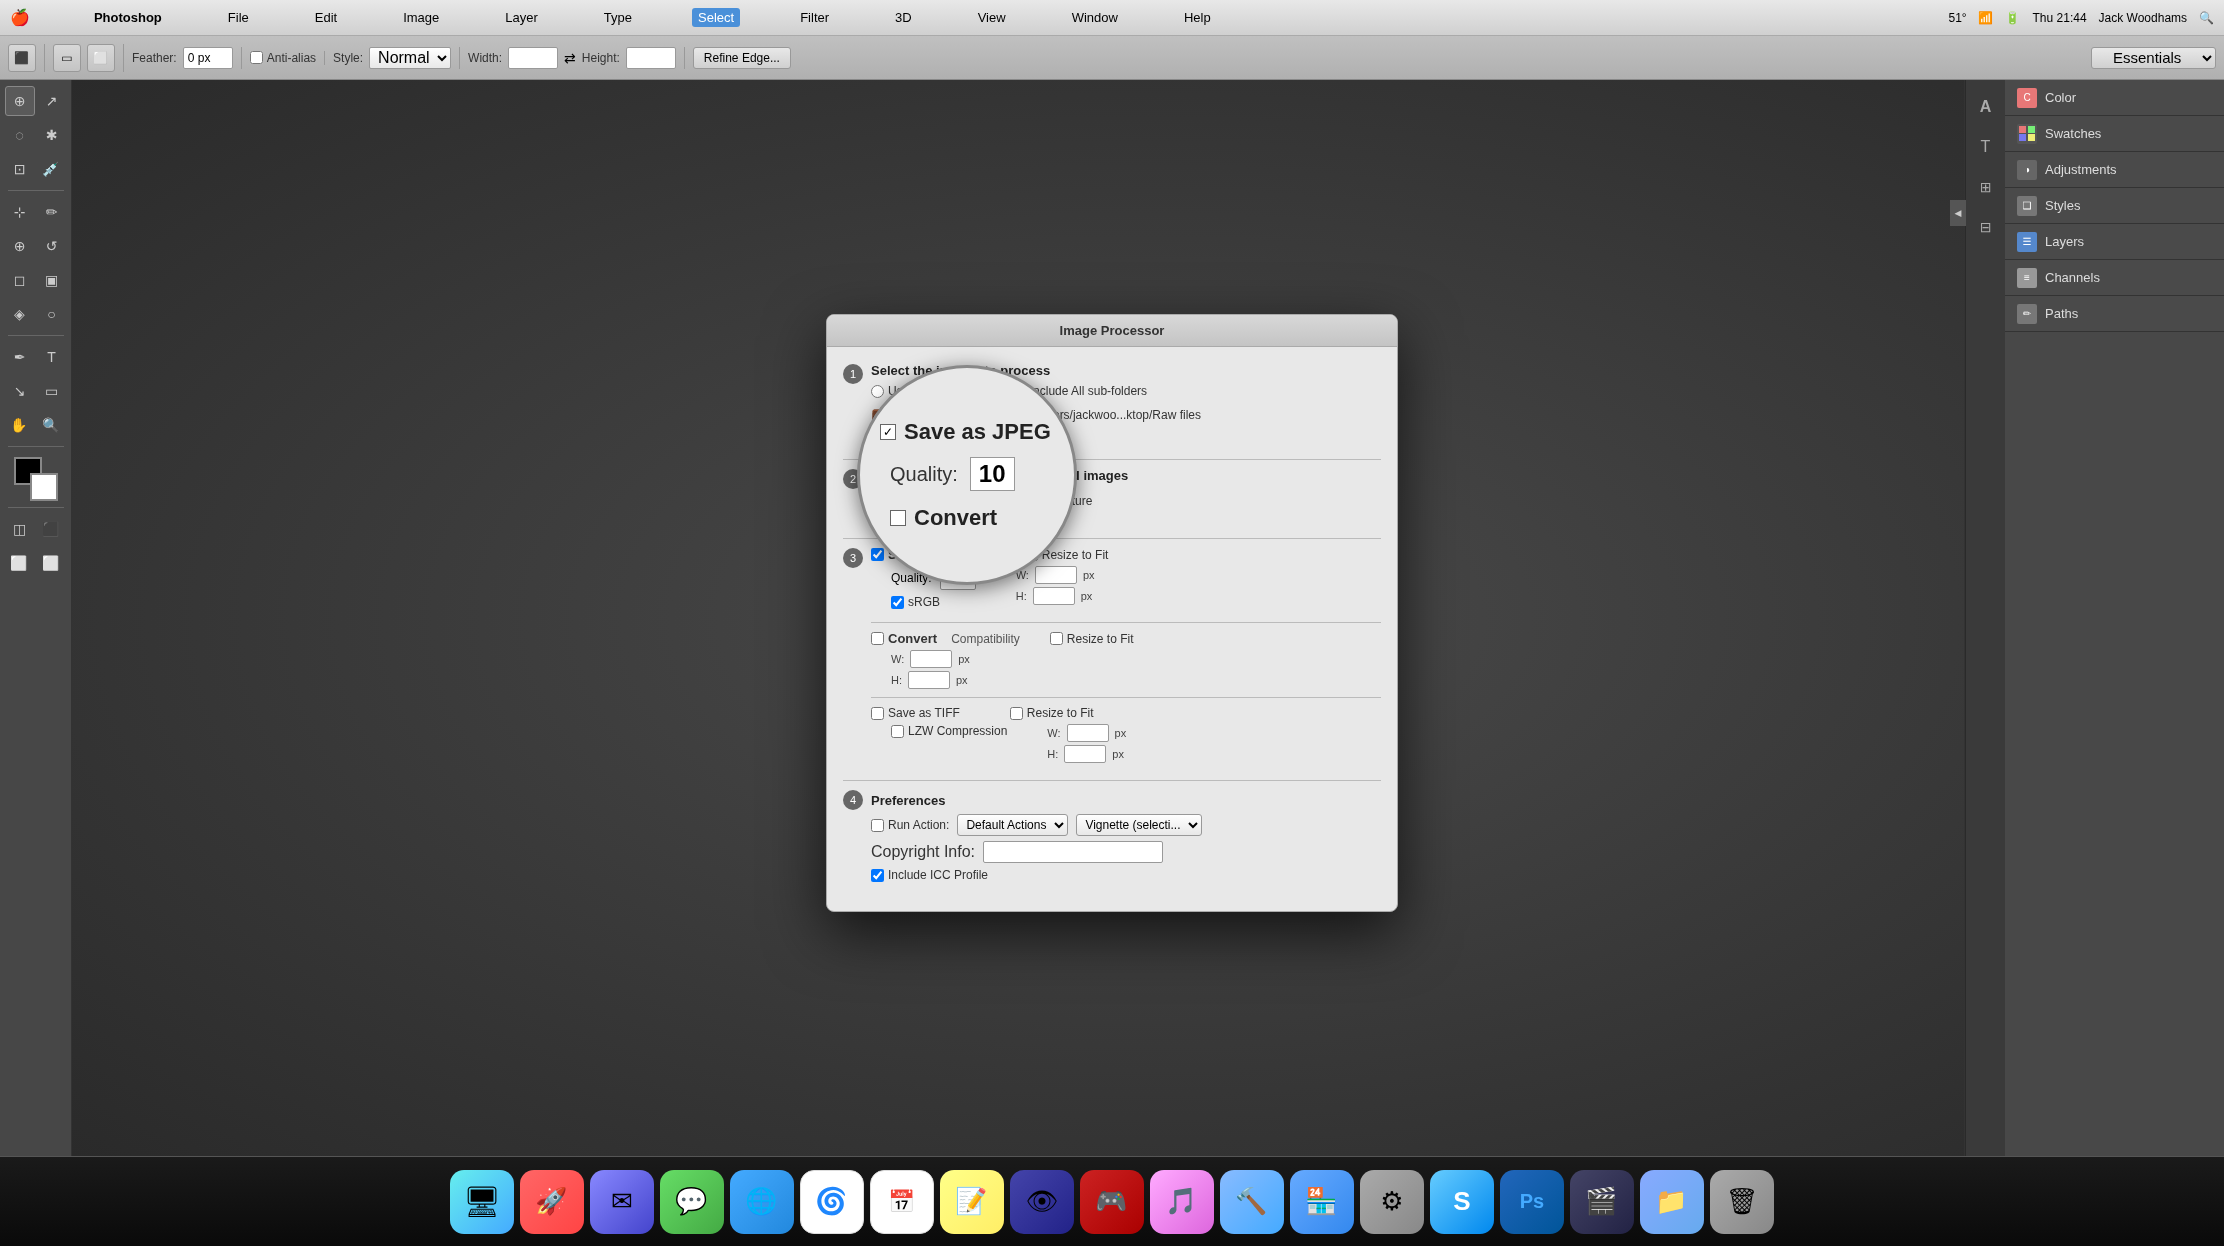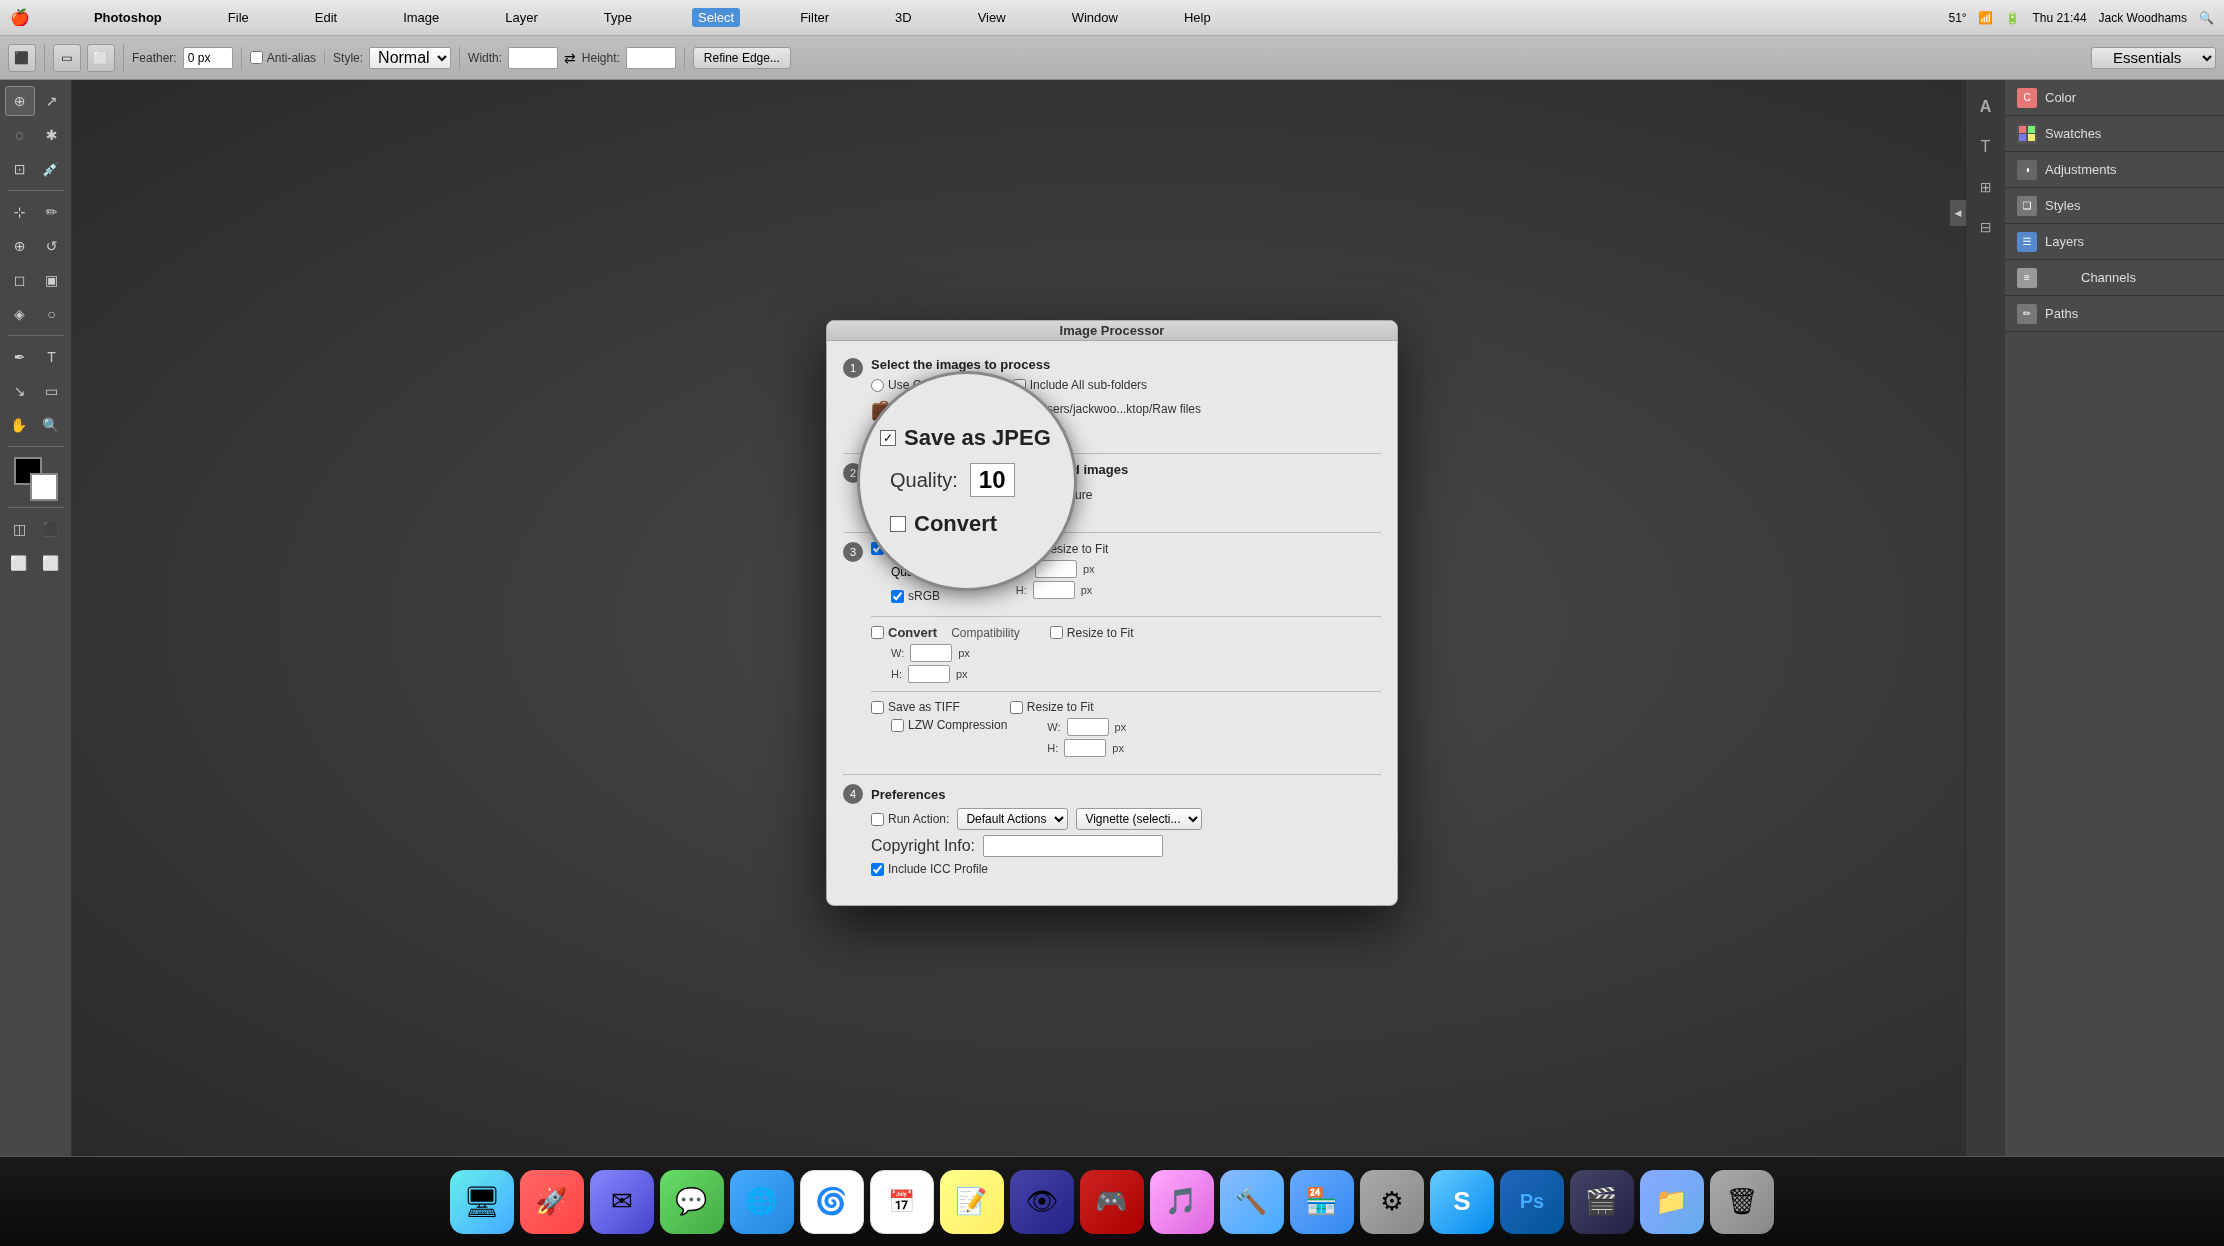--- a/index.html
+++ b/index.html
@@ -218,21 +218,21 @@
     
     .dialog {
       width: 572px;
       background: #e8e8e8;
       border-radius: 8px;
       box-shadow: 0 20px 60px rgba(0,0,0,0.7);
       border: 1px solid #aaa;
       overflow: hidden;
     }
     .dialog-titlebar {
-      height: 20px;
+      height: 32px;
       background: linear-gradient(to bottom, #d8d8d8, #c4c4c4);
       display: flex;
       align-items: center;
       justify-content: center;
       border-bottom: 1px solid #aaa;
       position: relative;
     }
     .dialog-title {
       font-size: 13px;
       color: #333;
@@ -698,21 +698,21 @@
       <div class="panel-tab">
         <div class="panel-tab-icon" style="background:#777;">❑</div>
         <span style="font-size:13px; color:#ddd;">Styles</span>
       </div>
       <div class="panel-tab">
         <div class="panel-tab-icon" style="background:#5588cc;">☰</div>
         <span style="font-size:13px; color:#ddd;">Layers</span>
       </div>
       <div class="panel-tab">
         <div class="panel-tab-icon" style="background:#999;">≡</div>
-        <span style="font-size:13px; color:#ddd;margin-left:36px;">Channels</span>
+        <span style="font-size:13px; color:#ddd;">Channels</span>
       </div>
       <div class="panel-tab">
         <div class="panel-tab-icon" style="background:#777;">✏</div>
         <span style="font-size:13px; color:#ddd;">Paths</span>
       </div>
     </div>
   </div>
 
   <div class="collapse-arrow">◀</div>
 

